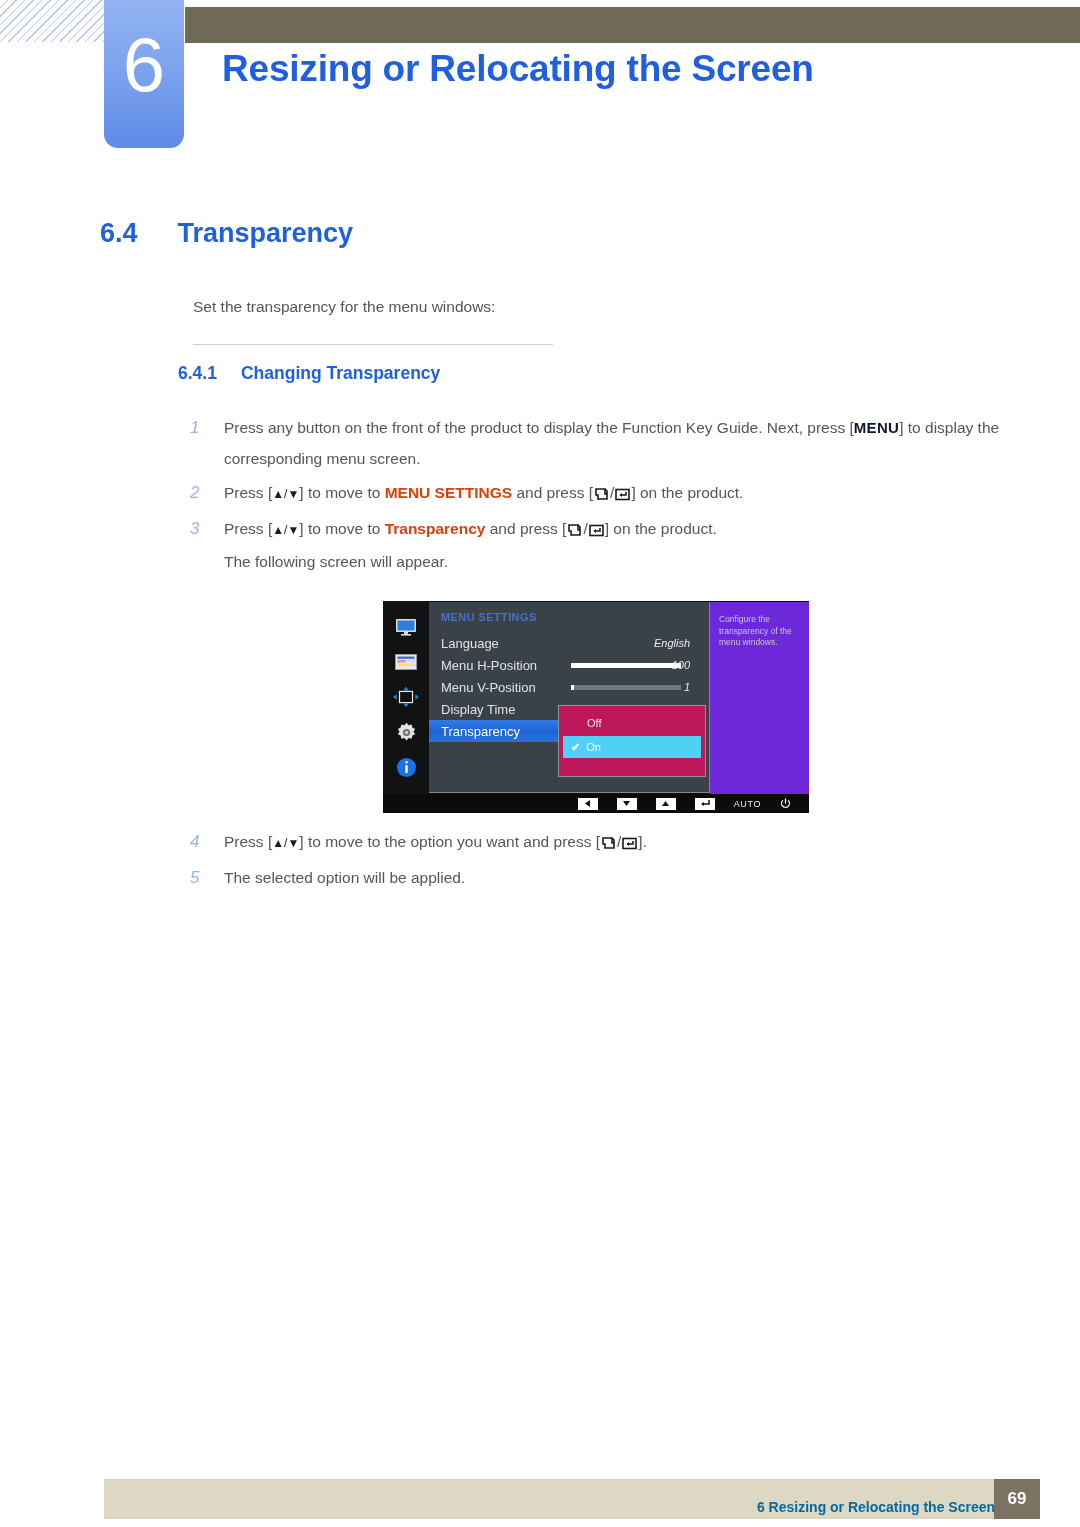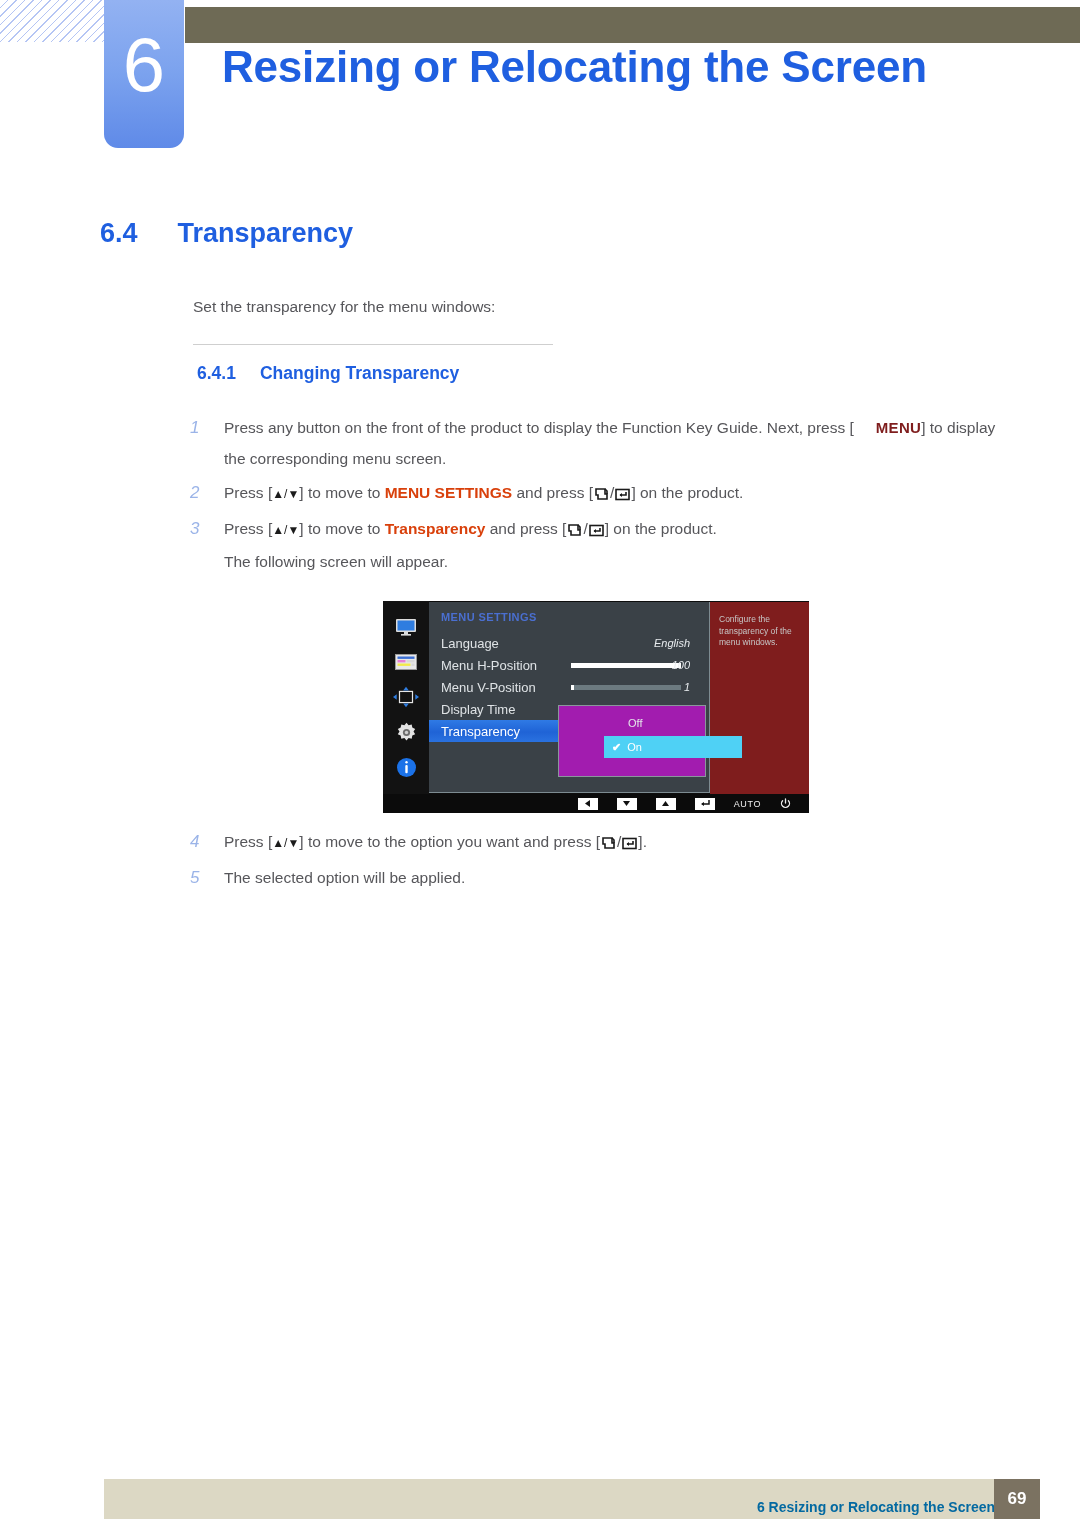--- a/index.html
+++ b/index.html
@@ -27,22 +27,22 @@
     position: absolute; left: 104px; top: 0; width: 80px; height: 148px;
     background: linear-gradient(180deg, #93b2f2 0%, #7ba2ee 50%, #5f8ae8 100%);
     border-radius: 0 0 14px 14px;
     display: flex; align-items: center; justify-content: center;
   }
   .chapter-num {
     color: #ffffff; font-size: 76px; font-weight: 400; line-height: 1;
     margin-top: -18px;
   }
   .chapter-title {
-    position: absolute; left: 222px; top: 42px;
-    font-size: 44px; font-weight: bold; color: #1f5fe0;
+    position: absolute; left: 222px; top: 48px;
+    font-size: 37px; font-weight: bold; color: #1f5fe0;
     letter-spacing: -.2px;
   }
 
   
   .sec-h1 {
     position: absolute; left: 100px; top: 218px;
     display: flex; gap: 40px; align-items: flex-end;
   }
   .sec-h1 .num { font-size: 27px; font-weight: bold; color: #1f5fe0; }
   .sec-h1 .txt { font-size: 27px; font-weight: bold; color: #1f5fe0; }
@@ -50,43 +50,42 @@
   .intro {
     position: absolute; left: 193px; top: 298px;
     font-size: 15.5px; color: #56565a;
   }
   .rule {
     position: absolute; left: 193px; top: 344px; width: 360px; height: 1px;
     background: #cfcfcf;
   }
 
   .sec-h2 {
-    position: absolute; left: 197px; top: 363px;
+    position: absolute; left: 178px; top: 363px;
     display: flex; gap: 24px; align-items: baseline;
   }
   .sec-h2 .num { font-size: 17.5px; font-weight: bold; color: #1f5fe0; }
   .sec-h2 .txt { font-size: 17.5px; font-weight: bold; color: #1f5fe0; }
 
   
   .steps { position: absolute; left: 190px; top: 412px; width: 830px; }
   .step { display: flex; margin-bottom: 3px; }
   .step .idx {
     width: 34px; flex: 0 0 34px;
     font-size: 17px; font-style: italic; color: #9bb4e8;
     line-height: 31px;
   }
   .step .body {
     font-size: 15.5px; color: #56565a; line-height: 31px;
   }
   .steps2 { position: absolute; left: 190px; top: 826px; width: 830px; }
 
   .kbd {
-    font-weight: bold; color: #7f1d1d; font-size: 15px;
+    font-weight: bold; color: #0f172a; font-size: 15px;
     letter-spacing: .3px;
-    margin-left: 22px;
   }
   .hot { color: #d9400b; font-weight: bold; }
   .arrows { color: #1b1b1b; font-size: 12px; letter-spacing: 0; }
   .ico-inline { display: inline-block; vertical-align: -3px; margin: 0 1px; }
 
   
   .osd {
     position: absolute; left: 383px; top: 601px;
     width: 426px; height: 212px;
     background: #0d0d0d;
@@ -127,31 +126,30 @@
   .osd-row.sel .lbl { color: #ffffff; }
   .bar {
     position: absolute; left: 142px; top: 9px; width: 110px; height: 5px;
     background: #6c7a80;
   }
   .bar i { display: block; height: 5px; background: #ffffff; }
   .bar .tick { position: absolute; left: 0; top: 0; width: 3px; height: 5px; background: #ffffff; }
 
   .osd-help {
     position: absolute; left: 327px; top: 1px; width: 99px; height: 192px;
-    background: #7f1d1d;
+    background: #6d28d9;
     padding: 12px 8px 16px 9px;
   }
   .osd-help p { color: #c7c7c7; font-size: 8.5px; line-height: 11.5px; }
 
   .osd-dropdown {
     position: absolute; left: 175px; top: 104px;
     width: 148px; height: 72px;
-    background: #a21caf; border: 1px solid #8a969c;
+    background: #be185d; border: 1px solid #8a969c;
     z-index: 5;
-    padding-left: 41px;
   }
   .dd-item {
     height: 22px; display: flex; align-items: center;
     padding-left: 10px; gap: 6px;
     font-size: 11px; color: #e3e6e9;
   }
   .dd-item:first-child { margin-top: 6px; padding-left: 28px; }
   .dd-item.on {
     background: #4fd1f5; color: #ffffff;
     margin: 2px 4px 0 4px; width: 138px; padding-left: 8px;

